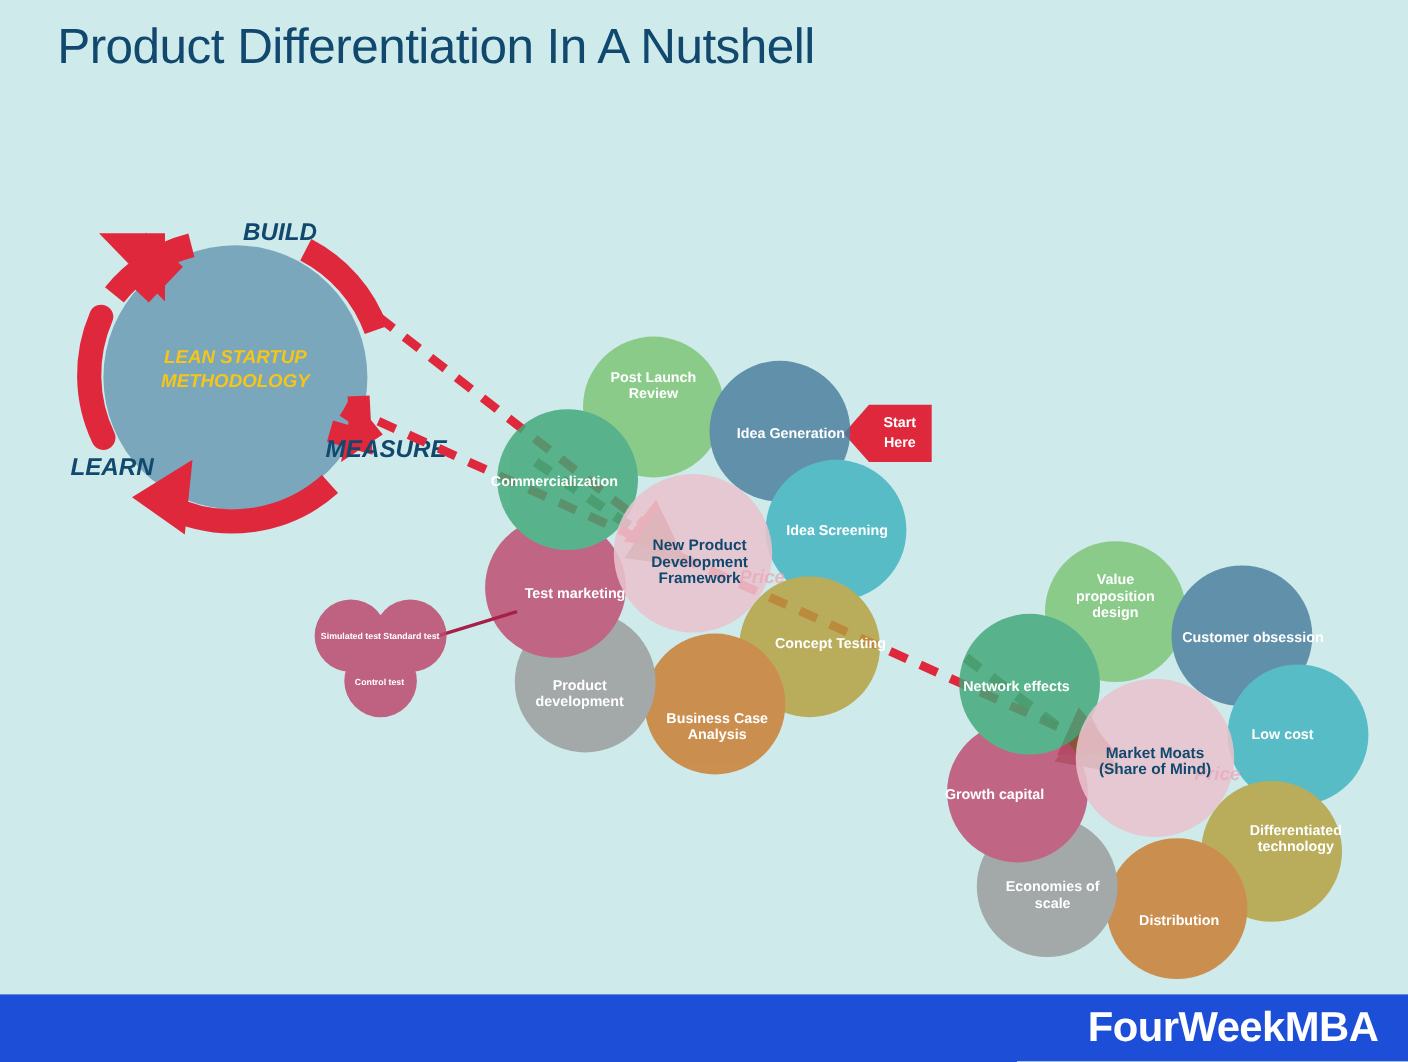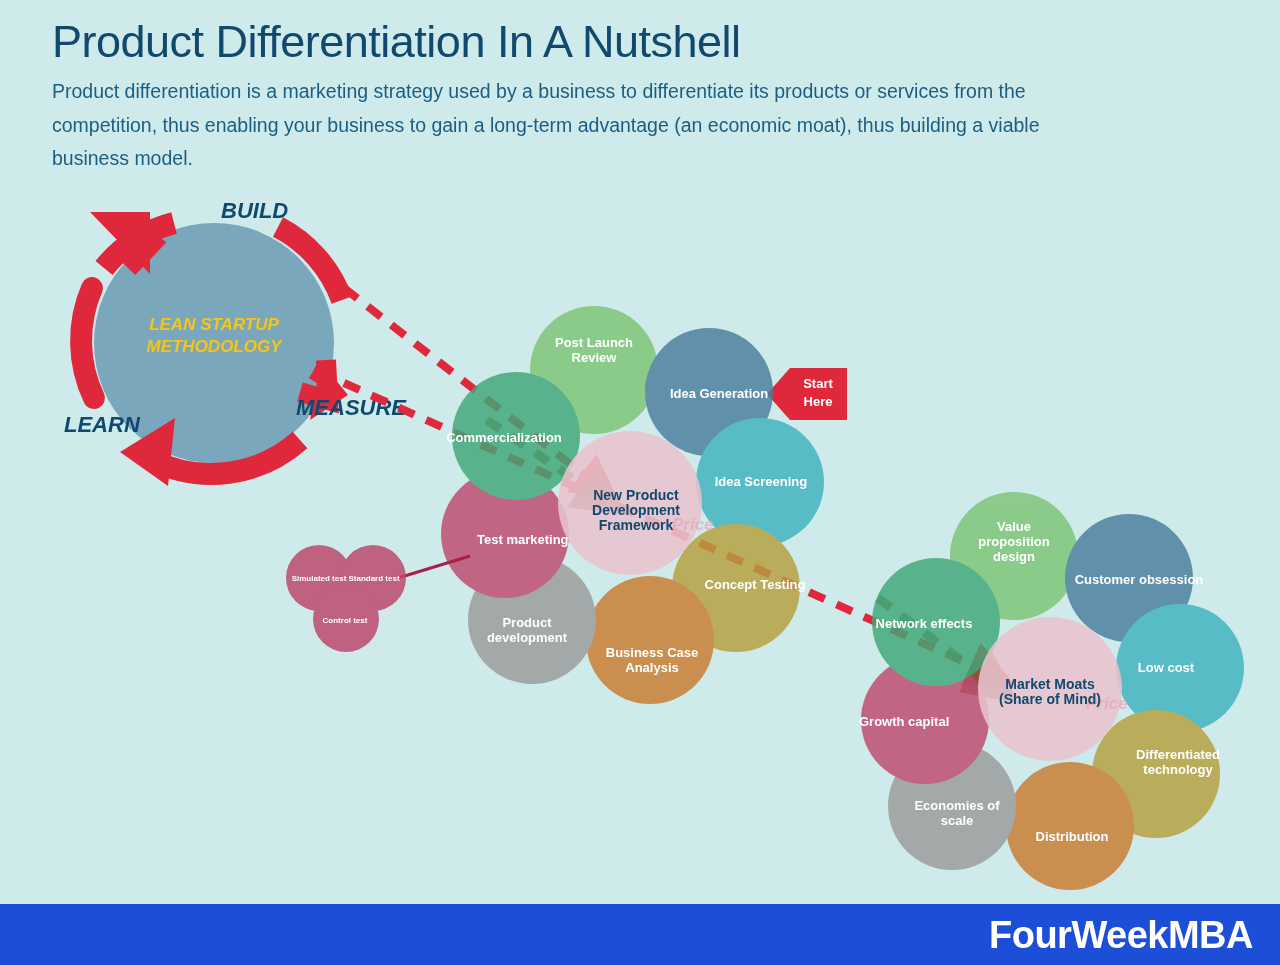--- a/index.html
+++ b/index.html
@@ -49,21 +49,20 @@
        font-family:"Liberation Sans","DejaVu Sans",sans-serif;}
   .ghost{fill:#e8a9b8;opacity:.75;font-style:italic;font-weight:bold;}
 </style>
 </head>
 <body>
 
 <div id="stage">
 
   <div class="header">
     <h1 class="title">Product Differentiation In A Nutshell</h1>
-    <p class="subtitle">Product differentiation is a marketing strategy used by a business to differentiate its products or services from the competition, thus enabling your business to gain a long-term advantage (an economic moat), thus building a viable business model.</p>
   </div>
 
   <svg id="art" viewBox="0 0 1280 965">
     <defs>
       <marker id="rh" markerWidth="6" markerHeight="6" refX="1" refY="3" orient="auto">
         <path d="M0,0 L6,3 L0,6 Z" fill="#e0283c"></path>
       </marker>
       <marker id="bh" markerWidth="6" markerHeight="6" refX="1" refY="3" orient="auto">
         <path d="M0,0 L6,3 L0,6 Z" fill="#7a5c3a"></path>
       </marker>

